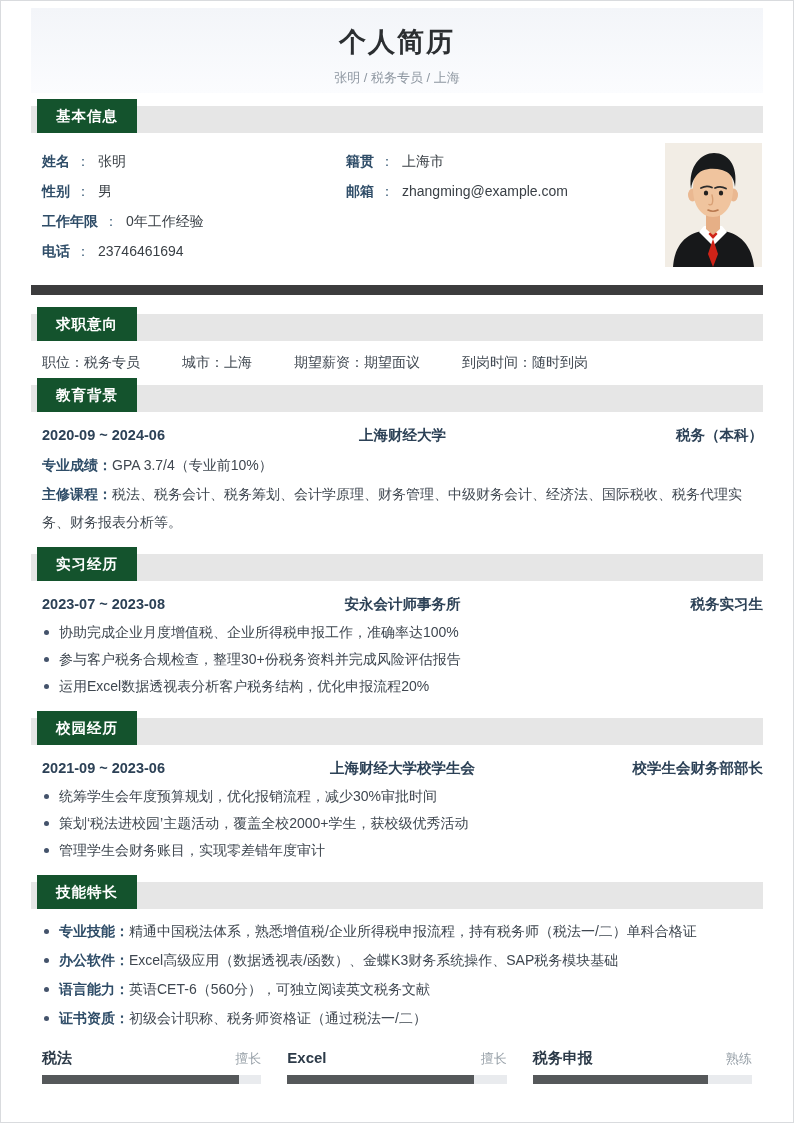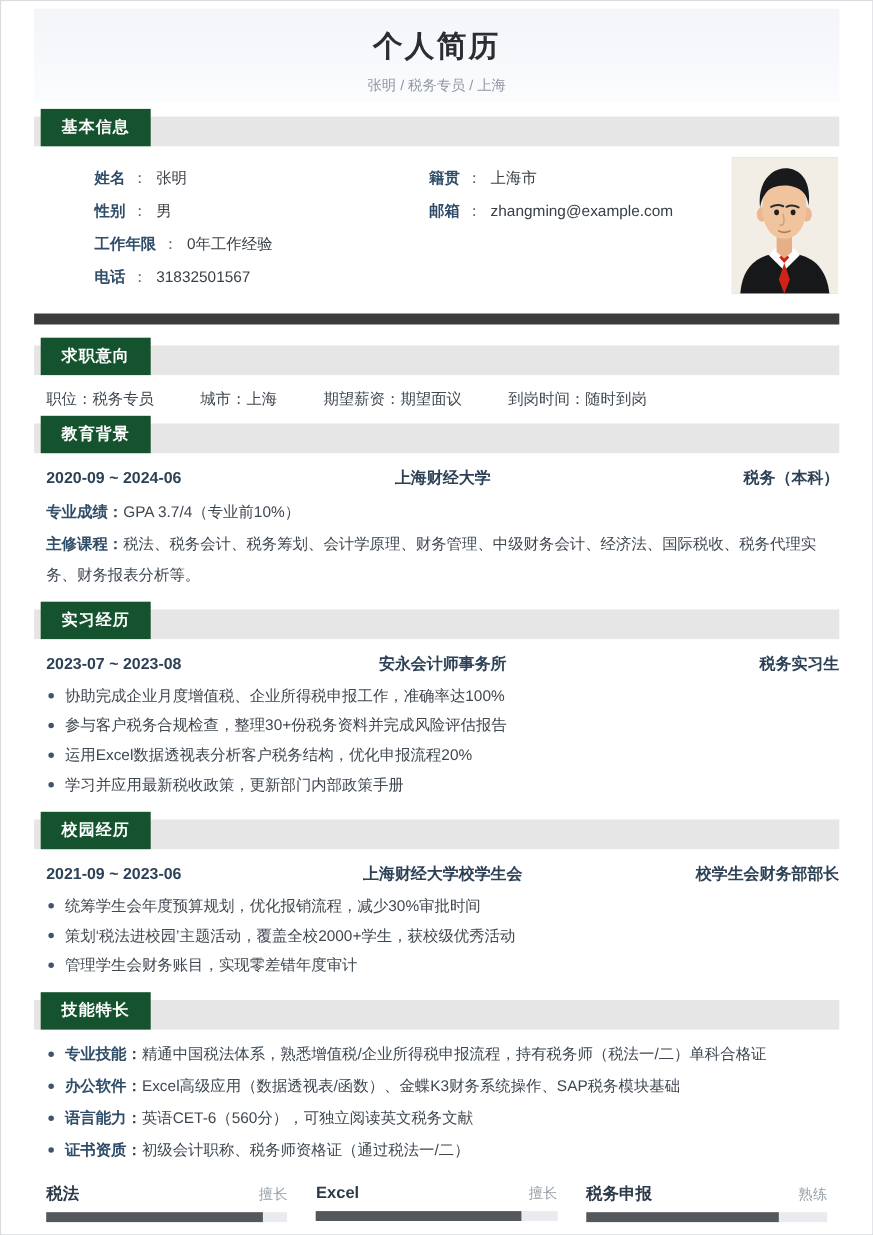--- a/index.html
+++ b/index.html
@@ -31,21 +31,21 @@
     padding:0 19px; background:#14532d; color:#ffffff;
     font-size:14.5px; font-weight:bold; letter-spacing:1px;
   }
 
   
   .basic { position:relative; padding:13px 0 9px 11px; }
   .basic-cols { display:flex; }
   .bcol1 { width:304px; }
   .bcol2 { flex:1; }
   .field { height:30px; line-height:30px; font-size:14px; white-space:nowrap; }
-  .flabel { font-weight:bold; color:#2f4d68;margin-left:44px; }
+  .flabel { font-weight:bold; color:#2f4d68; }
   .fcolon { color:#4a6residual82; color:#4a6882; margin:0 8px 0 6px; }
   .fvalue { color:#3a4046; }
   .photo {
     position:absolute; right:1px; top:10px; width:97px; height:124px;
     background:#f2ede5; overflow:hidden; box-shadow:0 0 0 1px #e3ddd3 inset;
   }
 
   
   .sep { height:10px; background:#3c3c3d; margin-top:10px; }
 
@@ -96,21 +96,21 @@
         <div class="field">
           <span class="flabel">姓名</span><span class="fcolon">：</span><span class="fvalue">张明</span>
         </div>
         <div class="field">
           <span class="flabel">性别</span><span class="fcolon">：</span><span class="fvalue">男</span>
         </div>
         <div class="field">
           <span class="flabel">工作年限</span><span class="fcolon">：</span><span class="fvalue">0年工作经验</span>
         </div>
         <div class="field">
-          <span class="flabel">电话</span><span class="fcolon">：</span><span class="fvalue">31832501567</span>
+          <span class="flabel">电话</span><span class="fcolon">：</span><span class="fvalue">23746461694</span>
         </div>
       </div>
       <div class="bcol2">
         <div class="field">
           <span class="flabel">籍贯</span><span class="fcolon">：</span><span class="fvalue">上海市</span>
         </div>
         <div class="field">
           <span class="flabel">邮箱</span><span class="fcolon">：</span><span class="fvalue">zhangming@example.com</span>
         </div>
       </div>
@@ -183,24 +183,20 @@
         <span>协助完成企业月度增值税、企业所得税申报工作，准确率达100%</span>
       </div>
     <div class="bullet">
         <span class="dot"></span>
         <span>参与客户税务合规检查，整理30+份税务资料并完成风险评估报告</span>
       </div>
     <div class="bullet">
         <span class="dot"></span>
         <span>运用Excel数据透视表分析客户税务结构，优化申报流程20%</span>
       </div>
-    <div class="bullet">
-        <span class="dot"></span>
-        <span>学习并应用最新税收政策，更新部门内部政策手册</span>
-      </div>
   </div>
 
   <div class="sec" style="margin-top:5px">
     <div class="bar"></div>
     <div class="badge">校园经历</div>
   </div>
   <div class="block">
     <div class="row3">
       <span class="r-date">2021-09 ~ 2023-06</span>
       <span class="r-org">上海财经大学校学生会</span>

